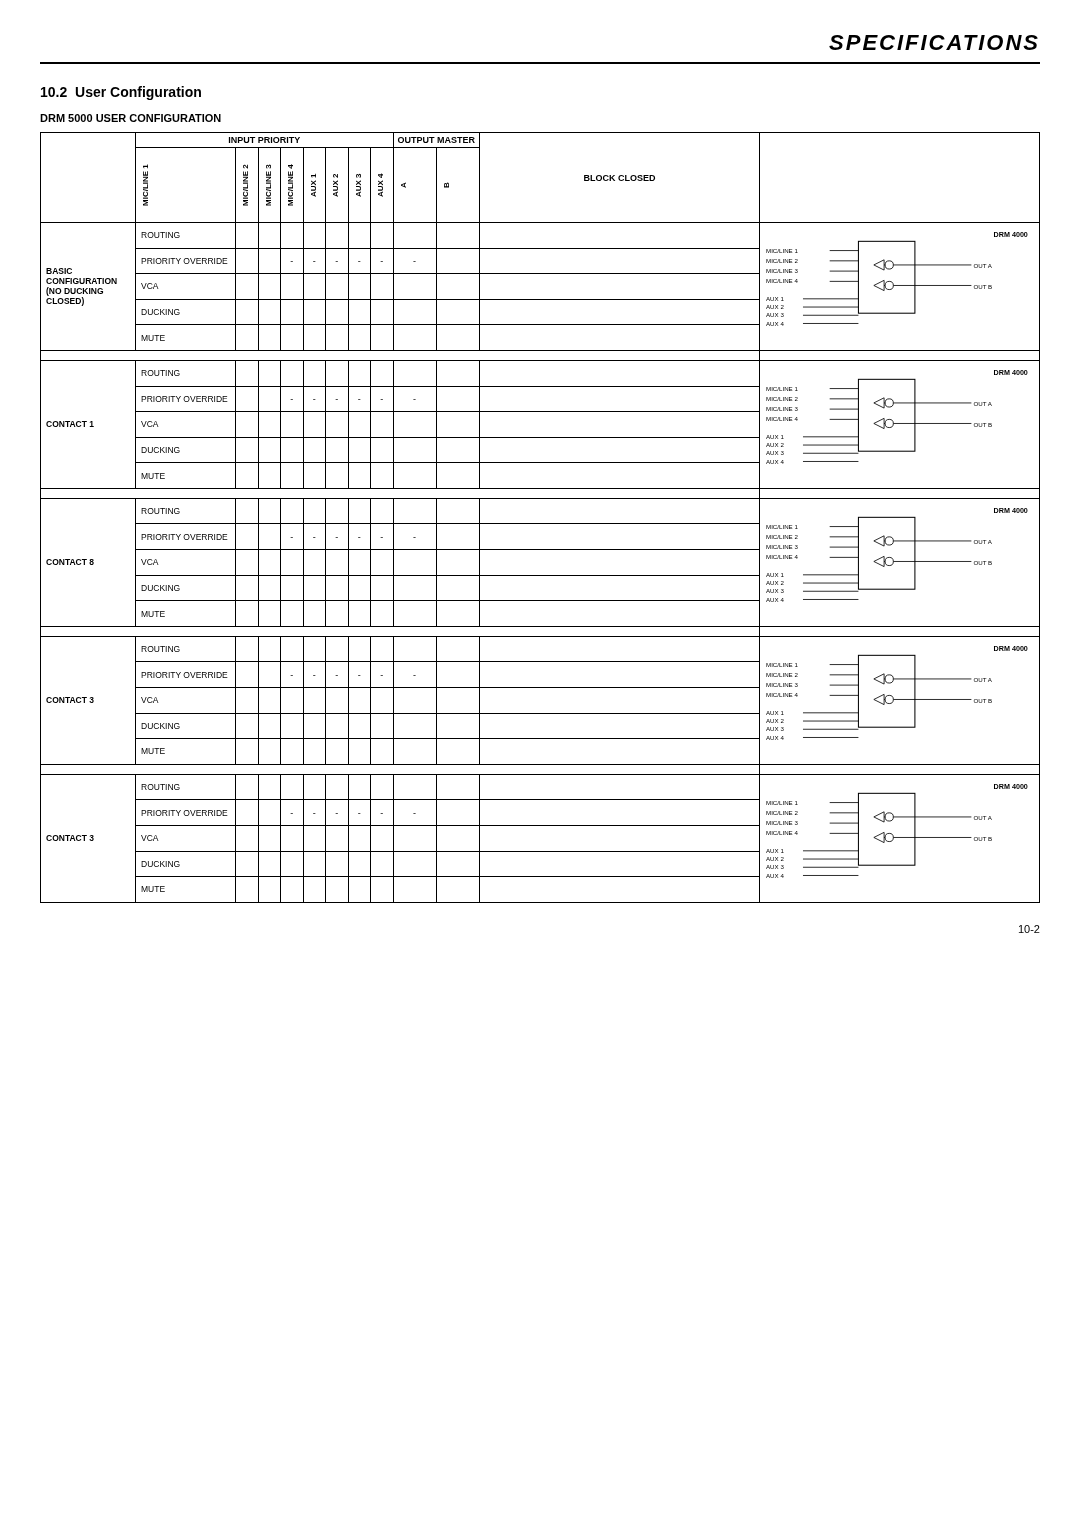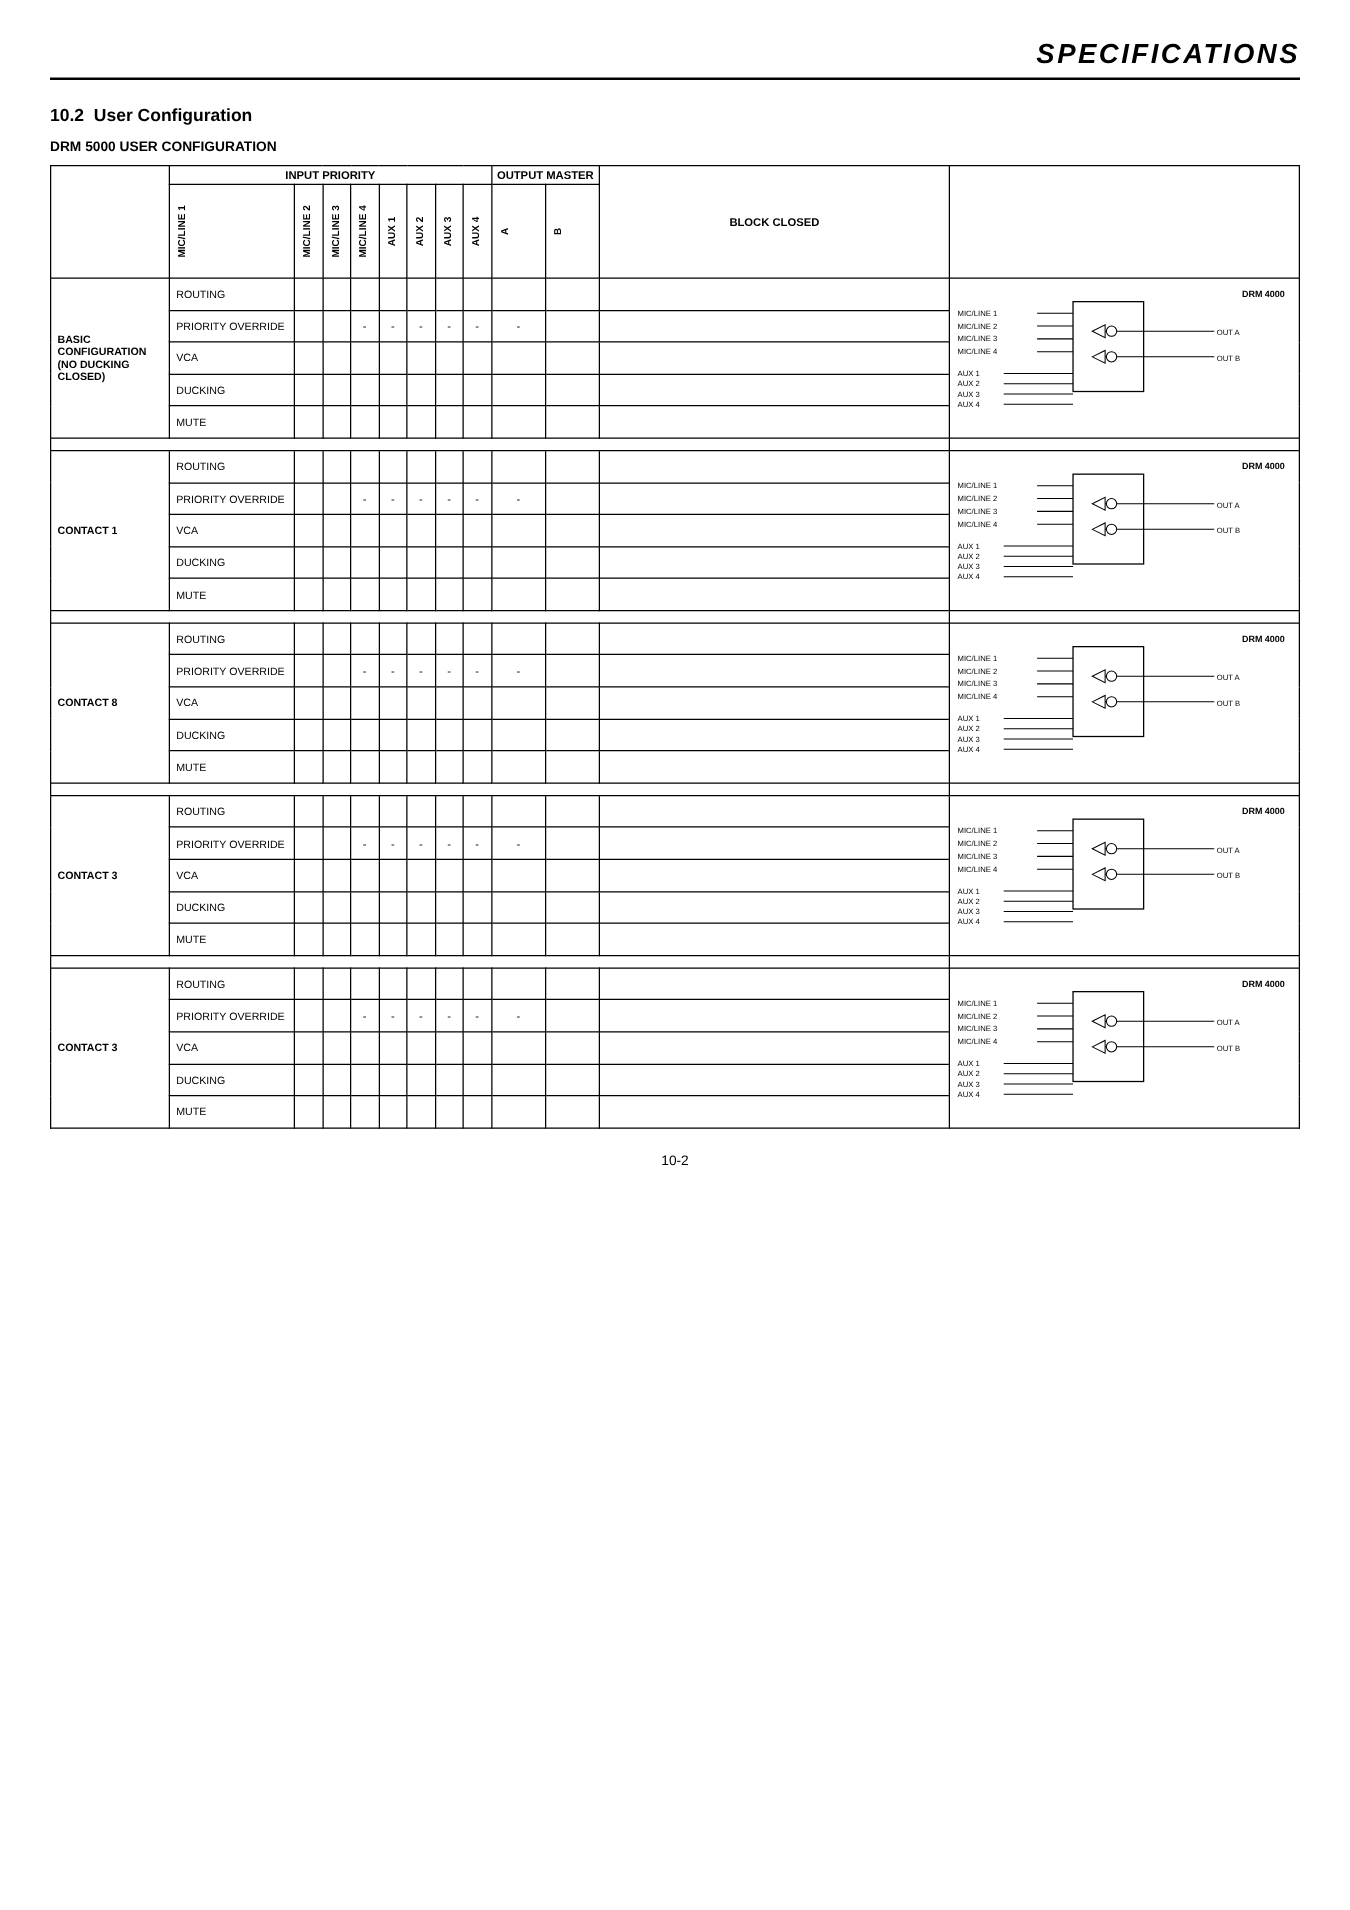--- a/index.html
+++ b/index.html
@@ -56,21 +56,21 @@
       font-size: 8px;
       text-align: center;
       padding: 4px 2px;
       height: 70px;
     }
     svg.block-svg {
       width: 100%;
       overflow: visible;
     }
     .page-footer {
-      text-align: center;
+      text-align: right;
       margin-top: 20px;
       font-size: 11px;
     }
     .col-input-channels {
       text-align: center;
       font-weight: bold;
       font-size: 9px;
     }
     .col-output-master {
       text-align: center;

